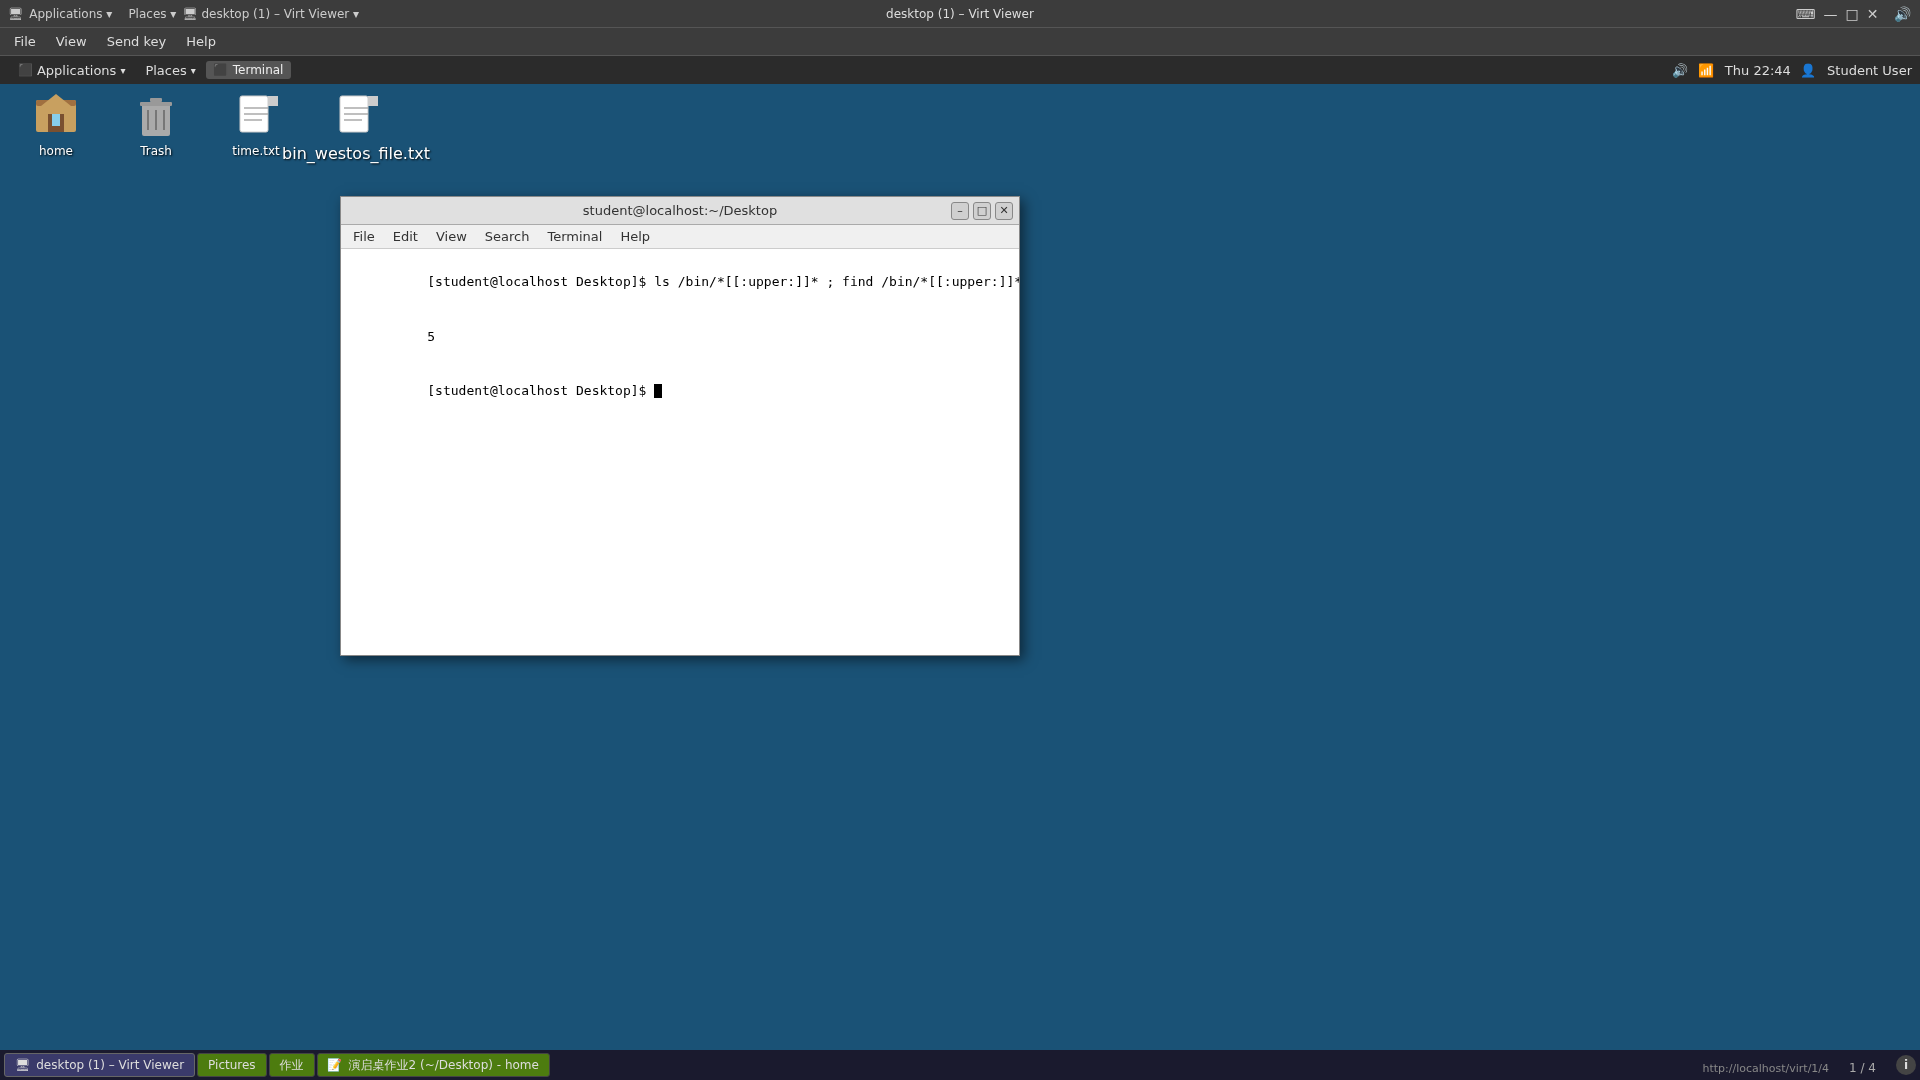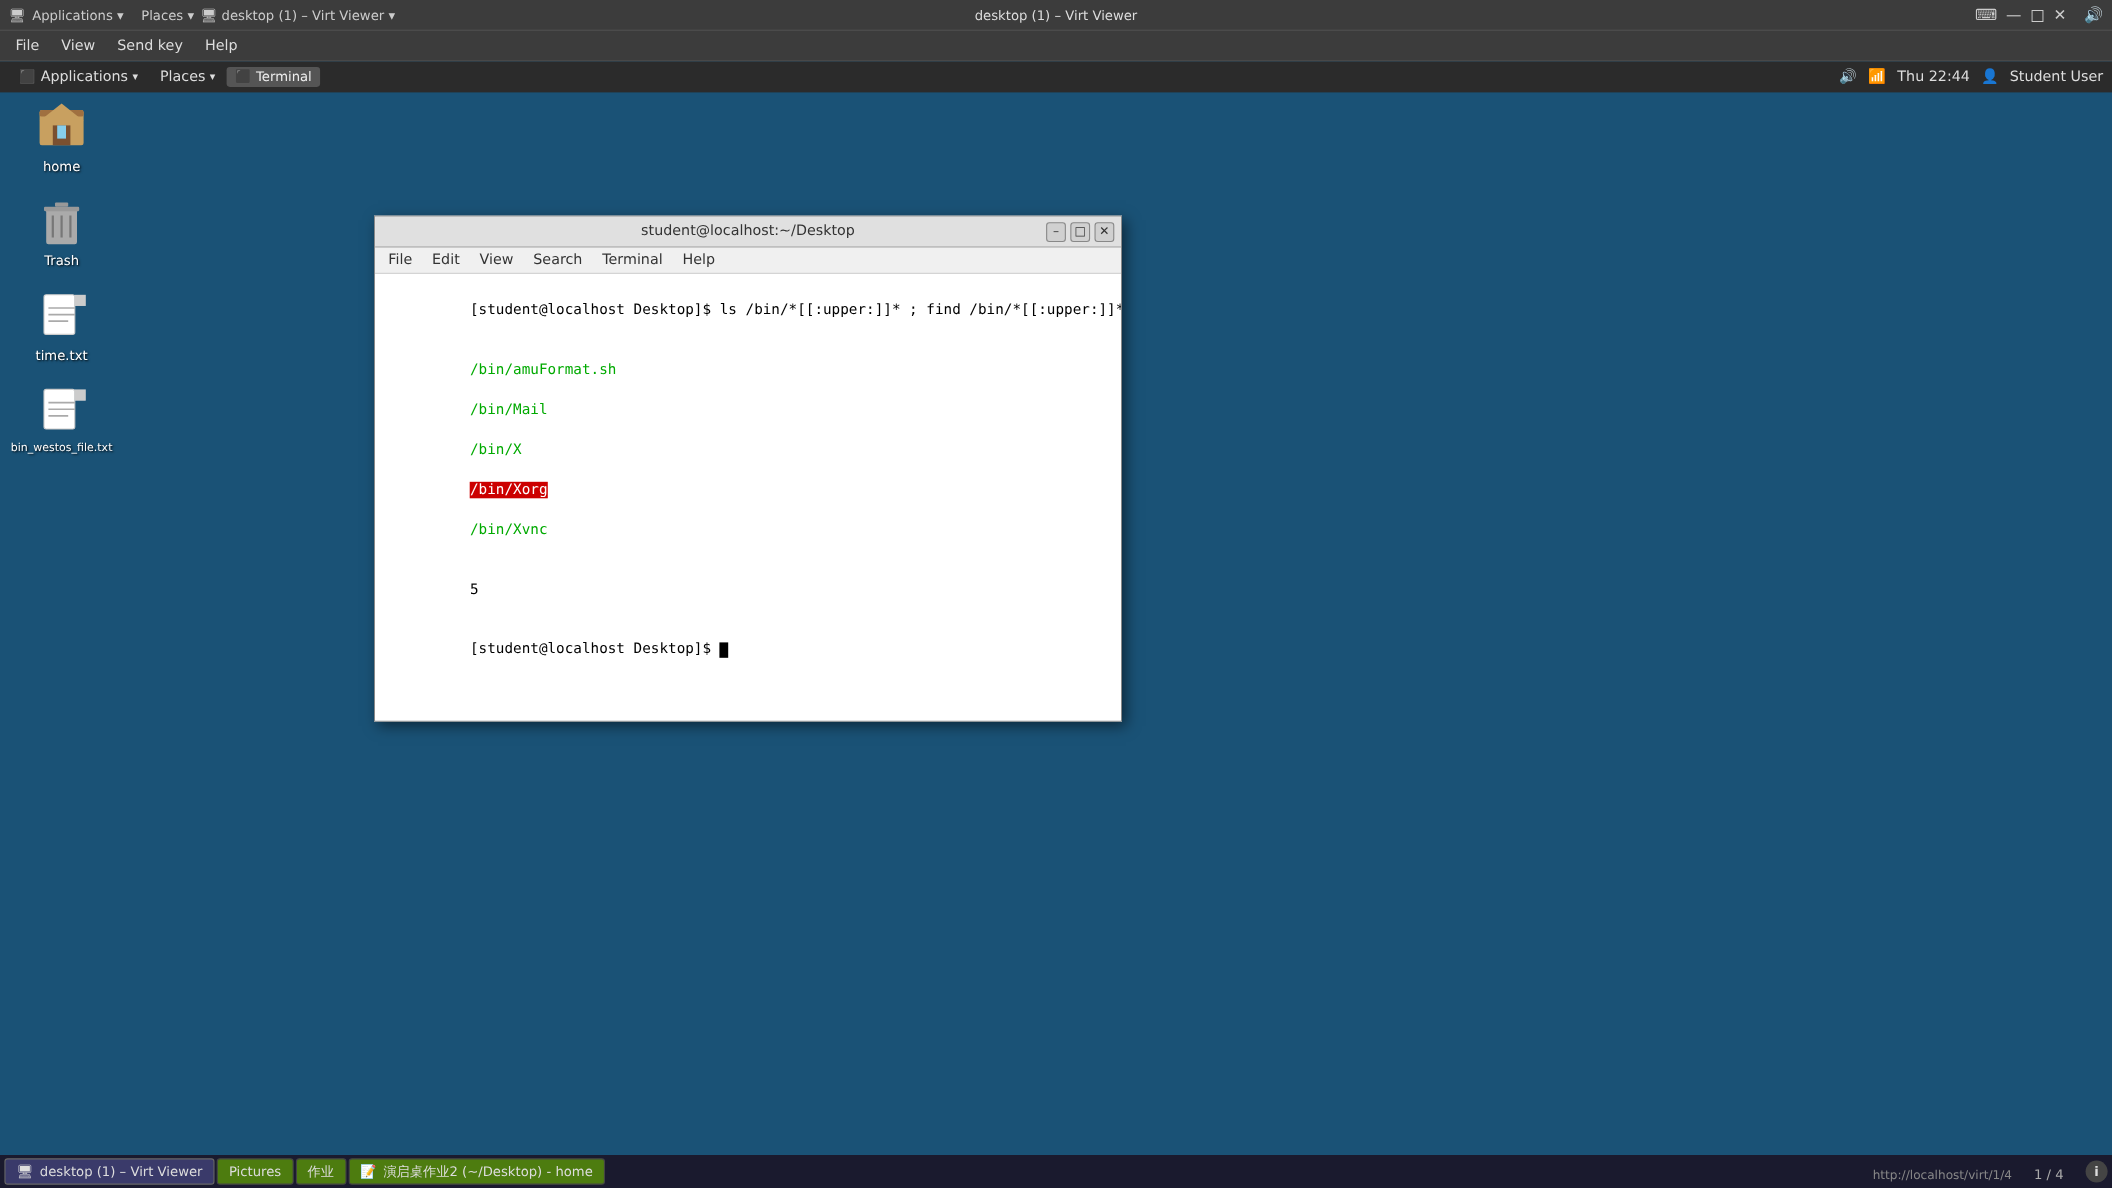--- a/index.html
+++ b/index.html
@@ -91,21 +91,21 @@
       gap: 4px;
     }
     .panel-right-item { color: #ddd; font-size: 13px; }
 
     
     .desktop-icons {
       position: absolute;
       top: 36px;
       left: 16px;
       display: flex;
-      flex-direction: column;
+      flex-direction: row;
       gap: 20px;
     }
     .desktop-icon {
       display: flex;
       flex-direction: column;
       align-items: center;
       cursor: pointer;
       width: 80px;
     }
     .desktop-icon .icon-img {
@@ -363,21 +363,21 @@
         <div class="icon-img">
           <svg width="48" height="48" viewBox="0 0 48 48">
             <rect x="8" y="4" width="28" height="36" rx="2" fill="#fff" stroke="#ccc" stroke-width="1"></rect>
             <polygon points="36,4 36,14 46,14" fill="#ddd"></polygon>
             <rect x="36" y="4" width="10" height="10" fill="#ccc"></rect>
             <line x1="12" y1="16" x2="36" y2="16" stroke="#aaa" stroke-width="1.5"></line>
             <line x1="12" y1="22" x2="36" y2="22" stroke="#aaa" stroke-width="1.5"></line>
             <line x1="12" y1="28" x2="30" y2="28" stroke="#aaa" stroke-width="1.5"></line>
           </svg>
         </div>
-        <span class="icon-label" style="font-size:10px;">bin_westos_file.txt</span>
+        <span class="icon-label" style="font-size:16px;">bin_westos_file.txt</span>
       </div>
 
     </div>
 
     <div class="terminal-window">
       <div class="terminal-title-bar" style="position:relative;">
         <span class="title-text">student@localhost:~/Desktop</span>
         <div class="win-btns">
           <div class="win-btn">–</div>
           <div class="win-btn">□</div>
@@ -390,31 +390,20 @@
         <span class="terminal-menu-item">View</span>
         <span class="terminal-menu-item">Search</span>
         <span class="terminal-menu-item">Terminal</span>
         <span class="terminal-menu-item">Help</span>
       </div>
       <div class="terminal-content">
         <div class="term-line">
           <span class="term-prompt">[student@localhost Desktop]$ </span><span class="term-cmd">ls /bin/*[[:upper:]]* ; find /bin/*[[:upper:]]* | t</span>
         </div>
         <div class="term-line">
-          <span class="term-green">/bin/amuFormat.sh</span>
-          <span> </span>
-          <span class="term-green">/bin/Mail</span>
-          <span> </span>
-          <span class="term-green">/bin/X</span>
-          <span> </span>
-          <span class="term-red-bg">/bin/Xorg</span>
-          <span> </span>
-          <span class="term-green">/bin/Xvnc</span>
-        </div>
-        <div class="term-line">
           <span>5</span>
         </div>
         <div class="term-line">
           <span class="term-prompt">[student@localhost Desktop]$ </span><span class="term-cursor"></span>
         </div>
       </div>
     </div>
 
     <div class="taskbar">
       <div class="taskbar-item active">

